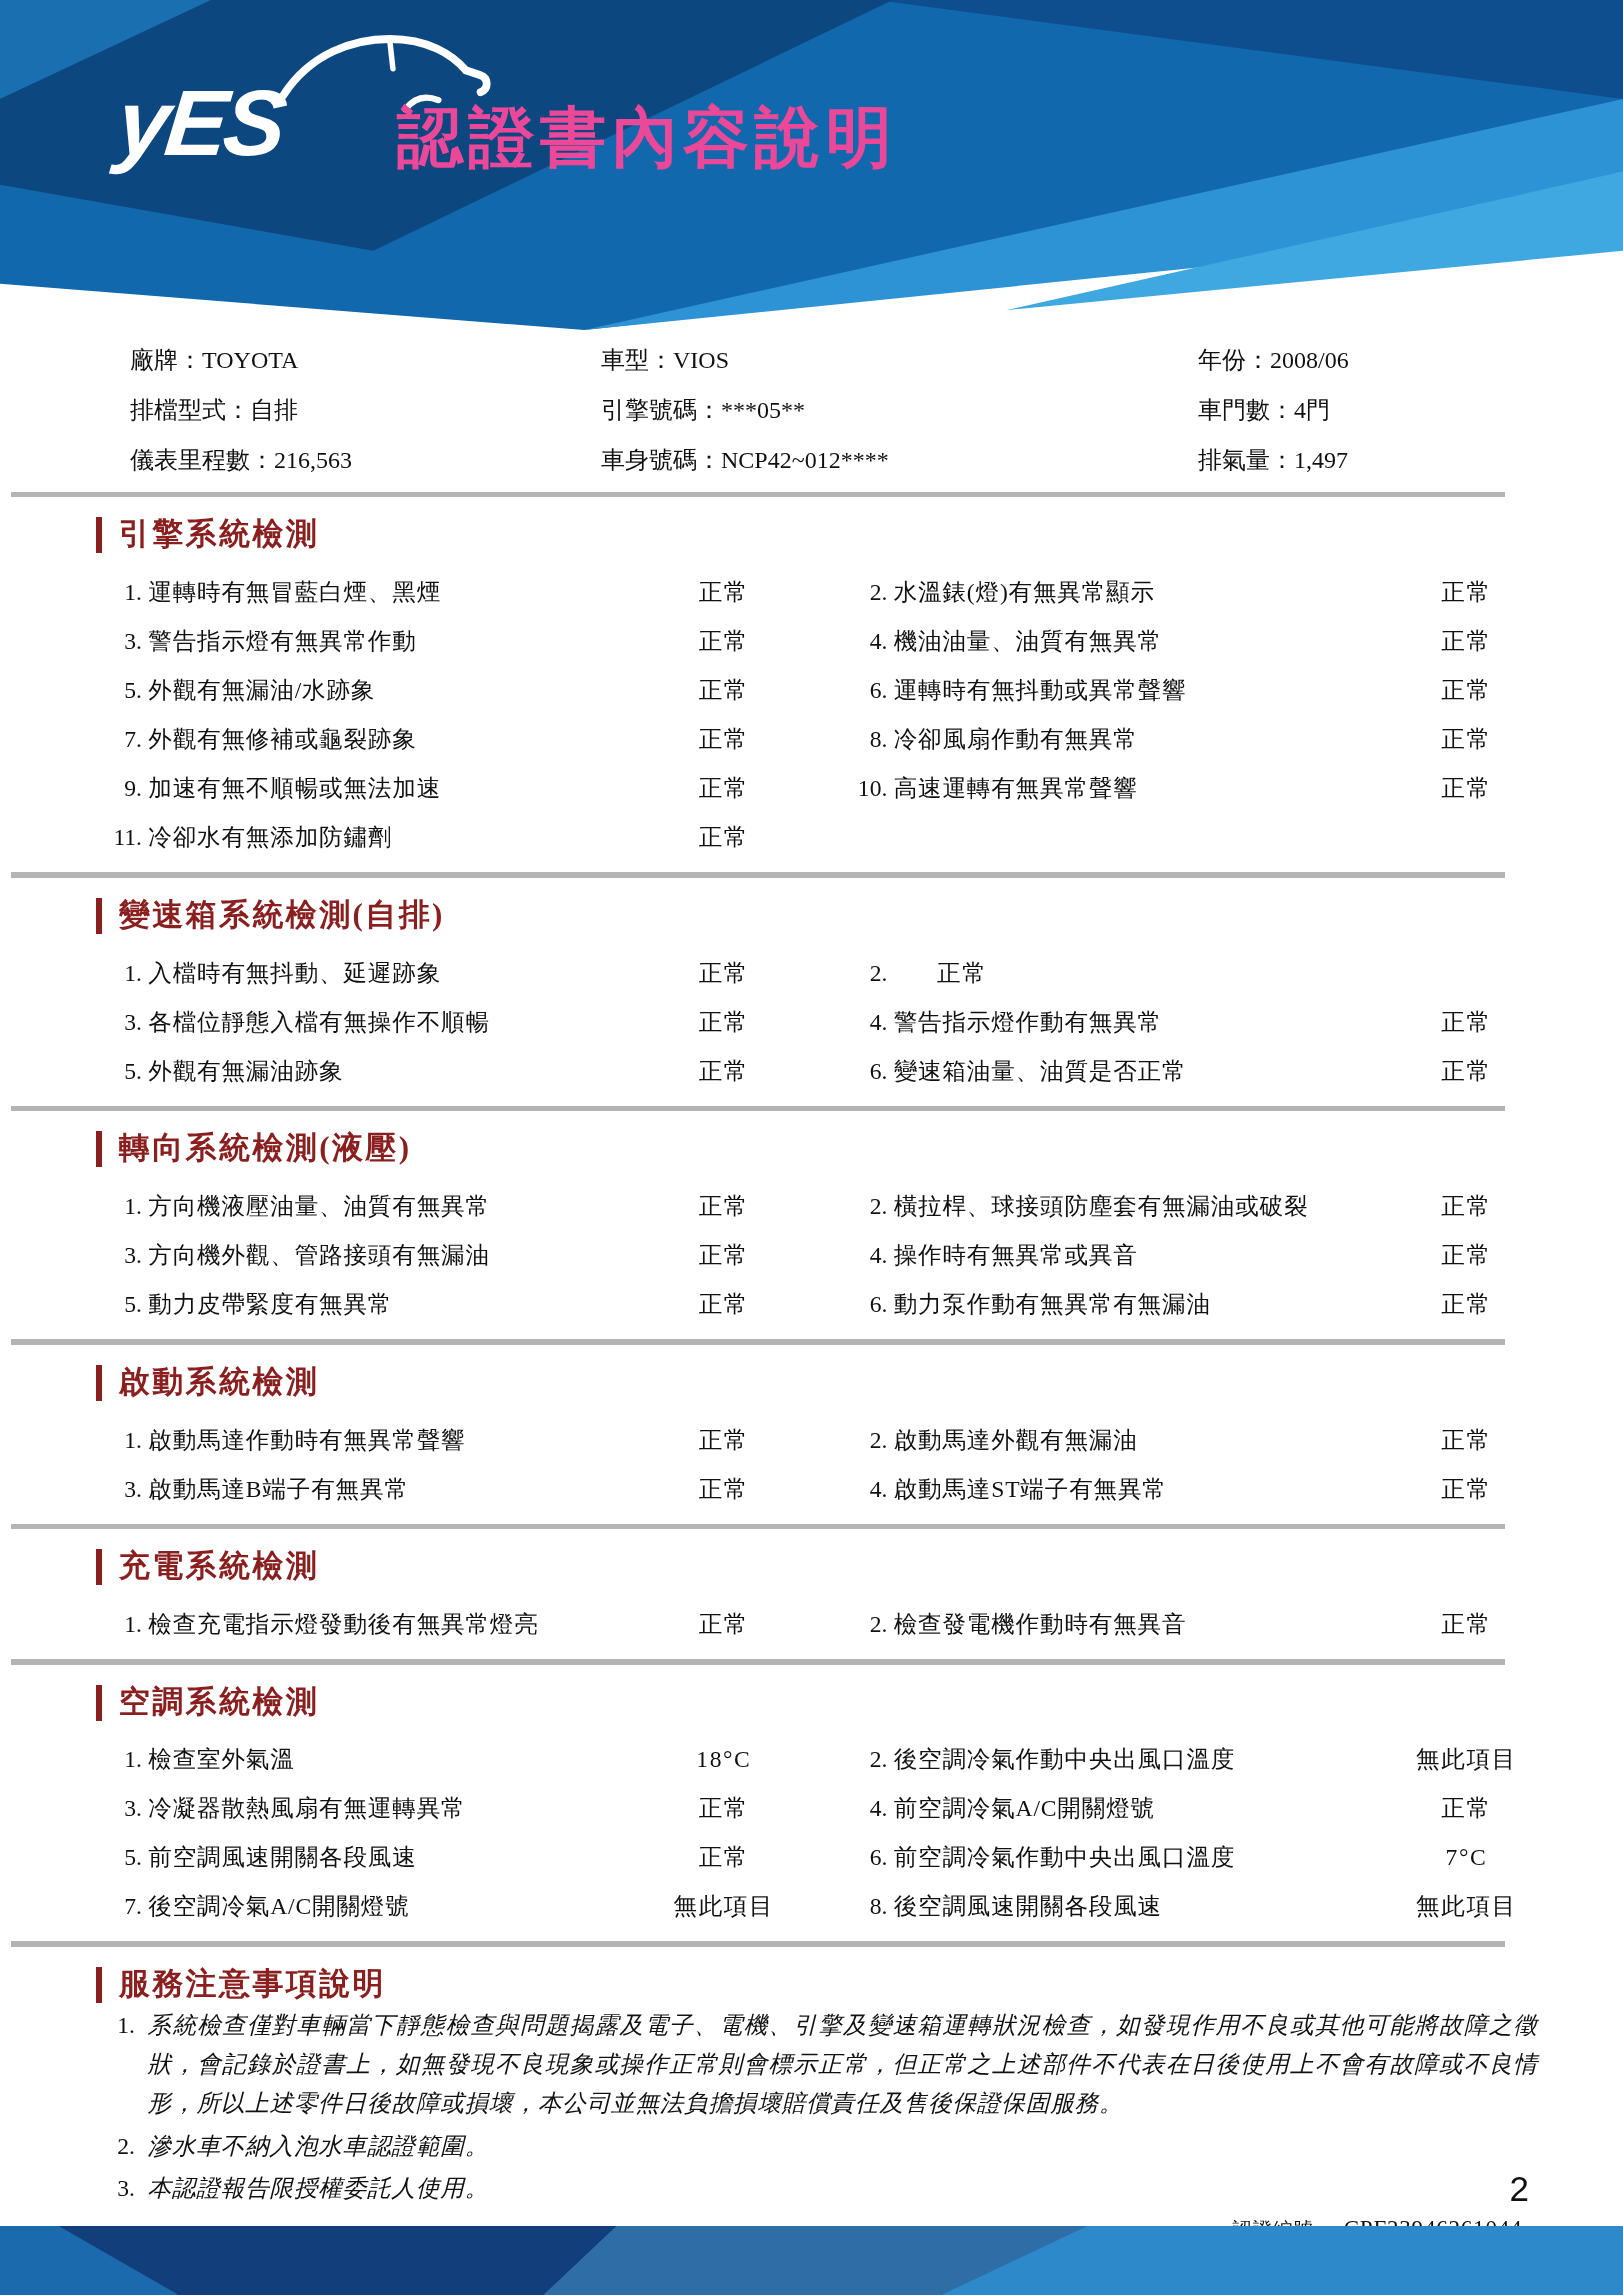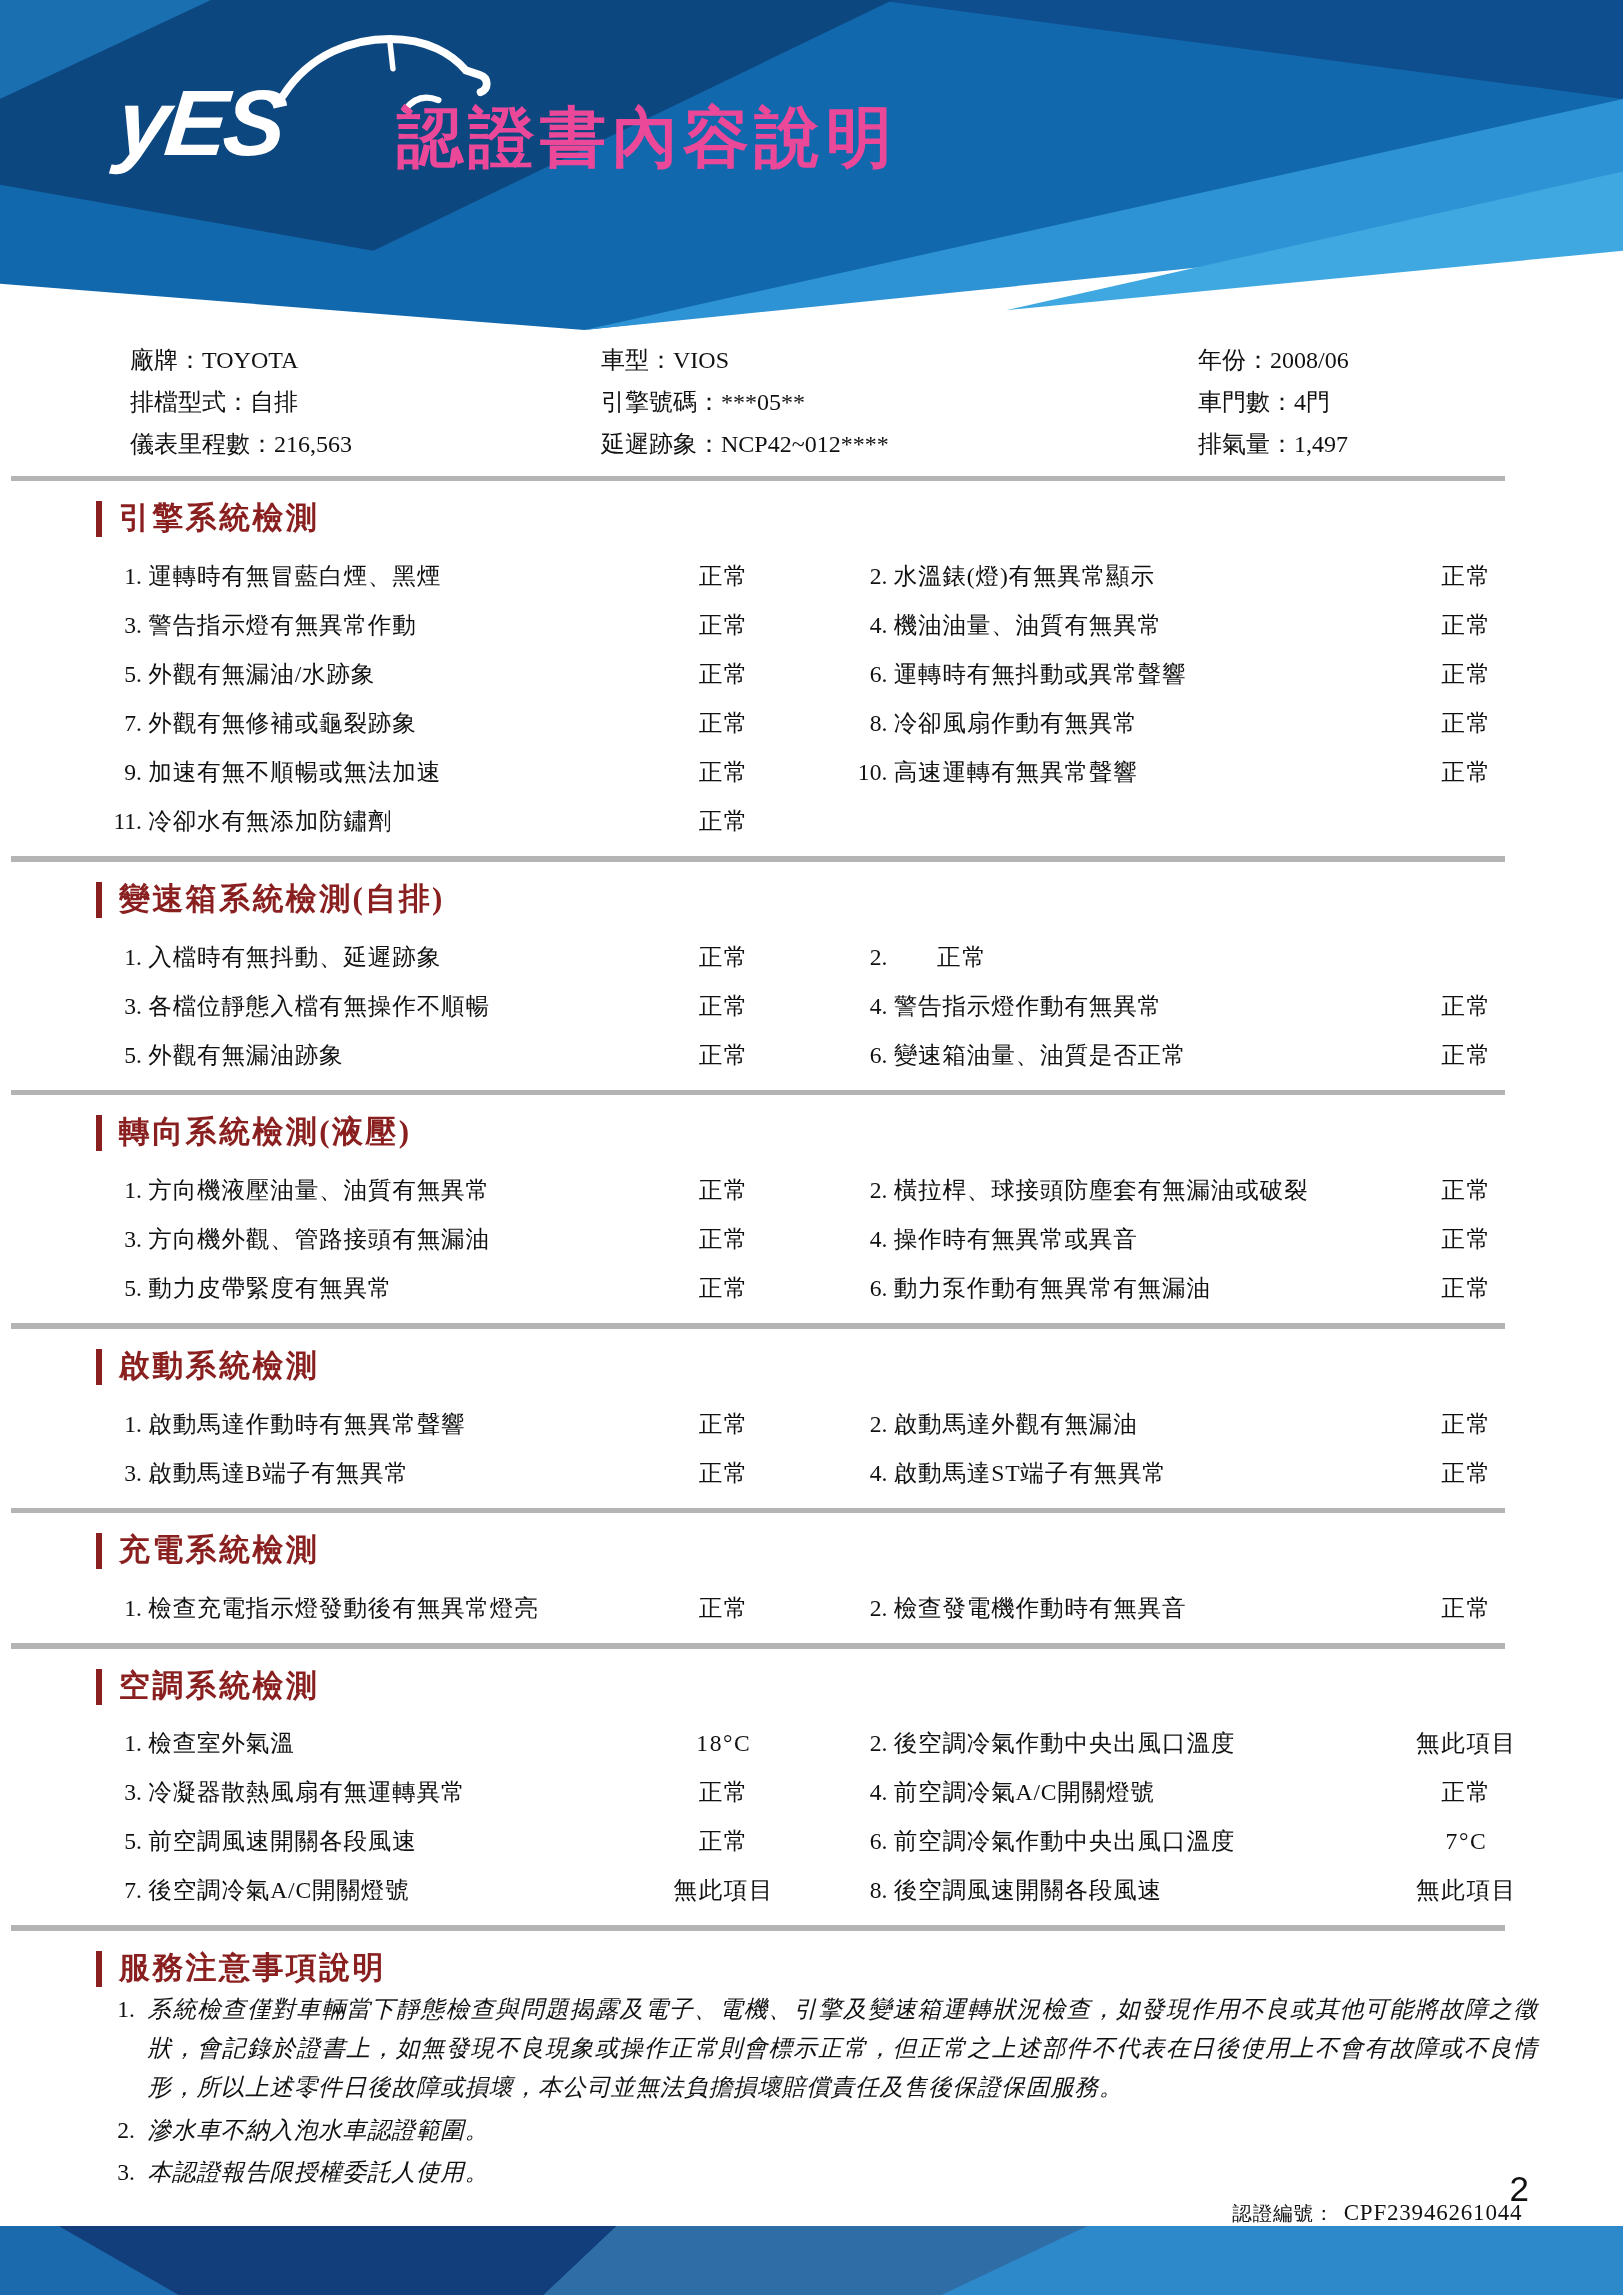--- a/index.html
+++ b/index.html
@@ -29,21 +29,21 @@
   .car-svg { position:absolute; left:118px; top:-49px; }
   .hdr-title {
     position:absolute; left:397px; top:104px;
     font-family:"Liberation Sans","DejaVu Sans",sans-serif;
     font-weight:800; font-size:66px; color:#ec4899; letter-spacing:5.5px; line-height:1;
   }
 
   
   .info-grid {
     display:grid; grid-template-columns:471px 597px auto;
-    padding:11px 31px 7.9px 130px; row-gap:4px;
+    padding:11px 31px 7.9px 130px; row-gap:12px;
   }
   .info-cell { font-size:24px; line-height:38px; white-space:nowrap; }
 
   .separator { height:5.5px; background:#B4B4B4; margin:4.7px 118px 0 11px; }
 
   
   .section-title { display:flex; align-items:flex-start; margin:20.4px 0 0 96px; }
   .title-bar { width:5.5px; height:36px; background:#8A1F1F; margin-right:17.3px; }
   .title-text {
     font-size:31px; font-weight:bold; color:#8A1F1F; letter-spacing:2.4px; line-height:1.1;
@@ -112,21 +112,21 @@
 
   <section>
     <div class="info-grid" id="info-grid">
         <div class="info-cell"><span>廠牌：</span><span>TOYOTA</span></div>
         <div class="info-cell"><span>車型：</span><span>VIOS</span></div>
         <div class="info-cell"><span>年份：</span><span>2008/06</span></div>
         <div class="info-cell"><span>排檔型式：</span><span>自排</span></div>
         <div class="info-cell"><span>引擎號碼：</span><span>***05**</span></div>
         <div class="info-cell"><span>車門數：</span><span>4門</span></div>
         <div class="info-cell"><span>儀表里程數：</span><span>216,563</span></div>
-        <div class="info-cell"><span>延遲跡象：</span><span>NCP42~012****</span></div>
+        <div class="info-cell"><span>車身號碼：</span><span>NCP42~012****</span></div>
         <div class="info-cell"><span>排氣量：</span><span>1,497</span></div>
       </div>
     <div class="separator"></div>
   </section>
 
   <div id="sections-container">
       <section class="check-section">
     <div class="section-title">
       <span class="title-bar"></span>
       <span class="title-text">引擎系統檢測</span>

